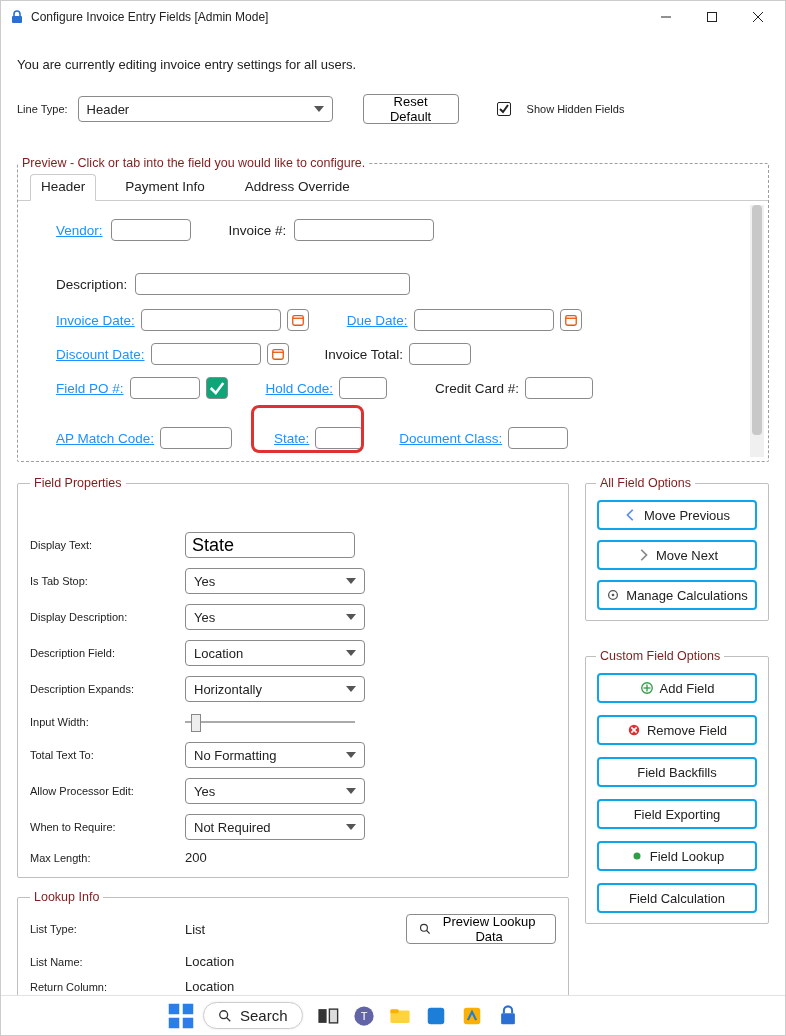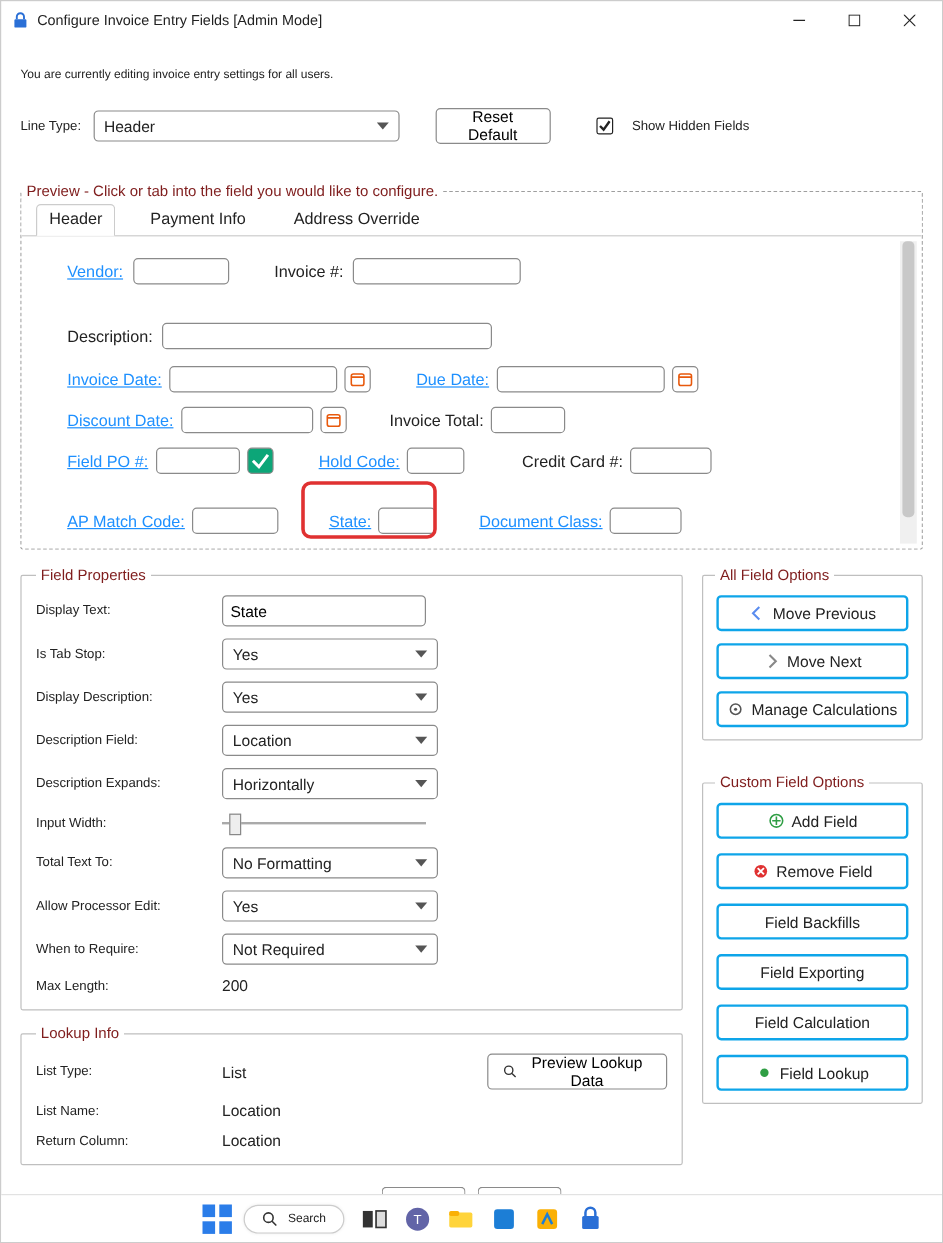--- a/index.html
+++ b/index.html
@@ -5,21 +5,21 @@
   * { box-sizing: border-box; }
   html,body { margin:0; padding:0; font-family: "Segoe UI", Arial, sans-serif; font-size:13px; color:#222; background:#fff; }
   .app { width:786px; height:1036px; position:relative; border:1px solid #ccc; background:#fff; display:flex; flex-direction:column; }
   .titlebar { display:flex; align-items:center; height:32px; padding:0 4px; }
   .titlebar .tb-icon { width:16px; height:16px; margin:0 6px 0 4px; }
   .titlebar .tb-title { flex:0 0 auto; font-size:12px; }
   .titlebar .tb-spacer { flex:1; }
   .tb-btn { width:46px; height:32px; display:flex; align-items:center; justify-content:center; }
   .tb-btn svg { width:10px; height:10px; stroke:#222; stroke-width:1; fill:none; }
   .content { flex:1; padding:6px 16px 0 16px; overflow:hidden; display:flex; flex-direction:column; }
-  .intro { margin:18px 0 22px 0; font-size:10px; }
+  .intro { margin:18px 0 22px 0; font-size:13px; }
   .row { display:flex; align-items:center; margin-bottom:8px; }
   .label { font-size:11px; }
   .select { display:flex; align-items:center; justify-content:space-between; border:1px solid #8a8a8a; border-radius:4px; padding:4px 8px; background:#fff; height:26px; }
   .select .caret { width:0;height:0;border-left:5px solid transparent;border-right:5px solid transparent;border-top:6px solid #555; }
   .btn { border:1px solid #8a8a8a; border-radius:4px; background:#fff; padding:4px 12px; height:30px; display:inline-flex; align-items:center; justify-content:center; font-size:13px; cursor:pointer; }
   .chk { width:14px;height:14px;border:1px solid #222;display:inline-flex;align-items:center;justify-content:center;margin-right:6px;border-radius:2px;}
   .chk svg { width:10px;height:10px; stroke:#222; stroke-width:2; fill:none; }
   fieldset.grp { border:1px solid #bfbfbf; border-radius:2px; margin:2px 0 12px 0; padding:10px 12px 12px 12px; }
   fieldset.grp.dashed { border:1px dashed #9e9e9e; padding:0; }
   legend { padding:0 4px; font-size:12.5px; color:#7f1d1d; }
@@ -31,34 +31,34 @@
   .preview-scroll .thumb { position:absolute; left:2px; right:2px; top:0; height:230px; background:#c8c8c8; border-radius:4px; }
   .fld-label { font-size:13.5px; }
   .link-label { color:#1E90FF; text-decoration:underline; cursor:pointer; }
   .input { display:inline-block; border:1px solid #8a8a8a; border-radius:4px; height:22px; background:#fff; }
   .icon-btn { width:22px; height:22px; border:1px solid #8a8a8a; border-radius:4px; display:inline-flex;align-items:center;justify-content:center; }
   .cal-icon svg { width:14px;height:14px; }
   .highlight { position:absolute; border:3px solid #e03131; border-radius:8px; }
   .two-col { display:flex; gap:16px; }
   .left-col { flex:1; }
   .right-col { width:184px; display:flex; flex-direction:column; gap:14px; }
-  .propgrid { display:grid; grid-template-columns:155px 180px; row-gap:10px; align-items:center; }
+  .propgrid { display:grid; grid-template-columns:155px 180px; row-gap:10px; align-items:center;margin-top:32px; }
   .propgrid .label { white-space:nowrap; }
   .full-btn { width:160px; height:30px; border:2px solid #0ea5e9; border-radius:4px; background:#fff; display:flex; align-items:center; justify-content:center; gap:6px; font-size:13px; cursor:pointer; }
   .full-btn svg { width:14px;height:14px; }
   .slider { position:relative; width:170px; height:20px; }
   .slider .track { position:absolute; left:0; right:0; top:9px; height:2px; background:#aaa; }
   .slider .handle { position:absolute; top:2px; left:6px; width:10px; height:18px; background:#eee; border:1px solid #888; }
   .lookup-grid { display:grid; grid-template-columns:155px 1fr 150px; row-gap:10px; align-items:center; }
   .taskbar { height:40px; background:#fff; border-top:1px solid #e2e2e2; display:flex; align-items:center; padding:0 8px; gap:8px; }
   .start { width:28px;height:28px;display:flex;align-items:center;justify-content:center; }
-  .search-pill { display:flex;align-items:center;gap:8px;border:1px solid #ccc;border-radius:20px;padding:4px 14px;font-size:10px;background:#fff; box-shadow:0 0 3px rgba(0,0,0,0.08); }
+  .search-pill { display:flex;align-items:center;gap:8px;border:1px solid #ccc;border-radius:20px;padding:4px 14px;font-size:15px;background:#fff; box-shadow:0 0 3px rgba(0,0,0,0.08); }
   .tb-icons { display:flex; gap:14px; margin-left:6px; align-items:center;}
   .tb-icons .ico { width:22px;height:22px;display:flex;align-items:center;justify-content:center; }
-  .tbx { display:inline-block; border:1px solid #8a8a8a; border-radius:4px; height:26px; padding:2px 6px; font-size:13px; background:#fff; width:170px; }
+  .tbx { display:inline-block; border:1px solid #8a8a8a; border-radius:4px; height:26px; padding:2px 6px; font-size:18px; background:#fff; width:170px; }
 </style>
 </head>
 <body>
 
 <div class="app">
 
   <div class="titlebar">
     <span class="tb-icon">
       <svg viewBox="0 0 16 16">
           <rect x="3" y="7" width="10" height="7" rx="1" fill="#2a6fd6"></rect>
@@ -327,28 +327,28 @@
                 </svg>
               <span>Remove Field</span>
             </div>
             <div class="full-btn">
                 <span>Field Backfills</span>
               </div>
             <div class="full-btn">
                 <span>Field Exporting</span>
               </div>
             <div class="full-btn">
+              <svg viewBox="0 0 16 16">
+                  <circle cx="8" cy="8" r="4" fill="#2f9e44"></circle>
+                </svg>
+              <span>Field Lookup</span>
+            </div>
+            <div class="full-btn">
                 <span>Field Calculation</span>
               </div>
-            <div class="full-btn">
-              <svg viewBox="0 0 16 16">
-                  <circle cx="8" cy="8" r="4" fill="#2f9e44"></circle>
-                </svg>
-              <span>Field Lookup</span>
-            </div>
           </div>
         </fieldset>
       </div>
     </div>
 
     <div style="display:flex;justify-content:center;gap:10px;margin-top:6px;">
       <div style="width:70px;height:10px;border:1px solid #8a8a8a;border-bottom:none;border-radius:4px 4px 0 0;"></div>
       <div style="width:70px;height:10px;border:1px solid #8a8a8a;border-bottom:none;border-radius:4px 4px 0 0;"></div>
     </div>
   </div>

